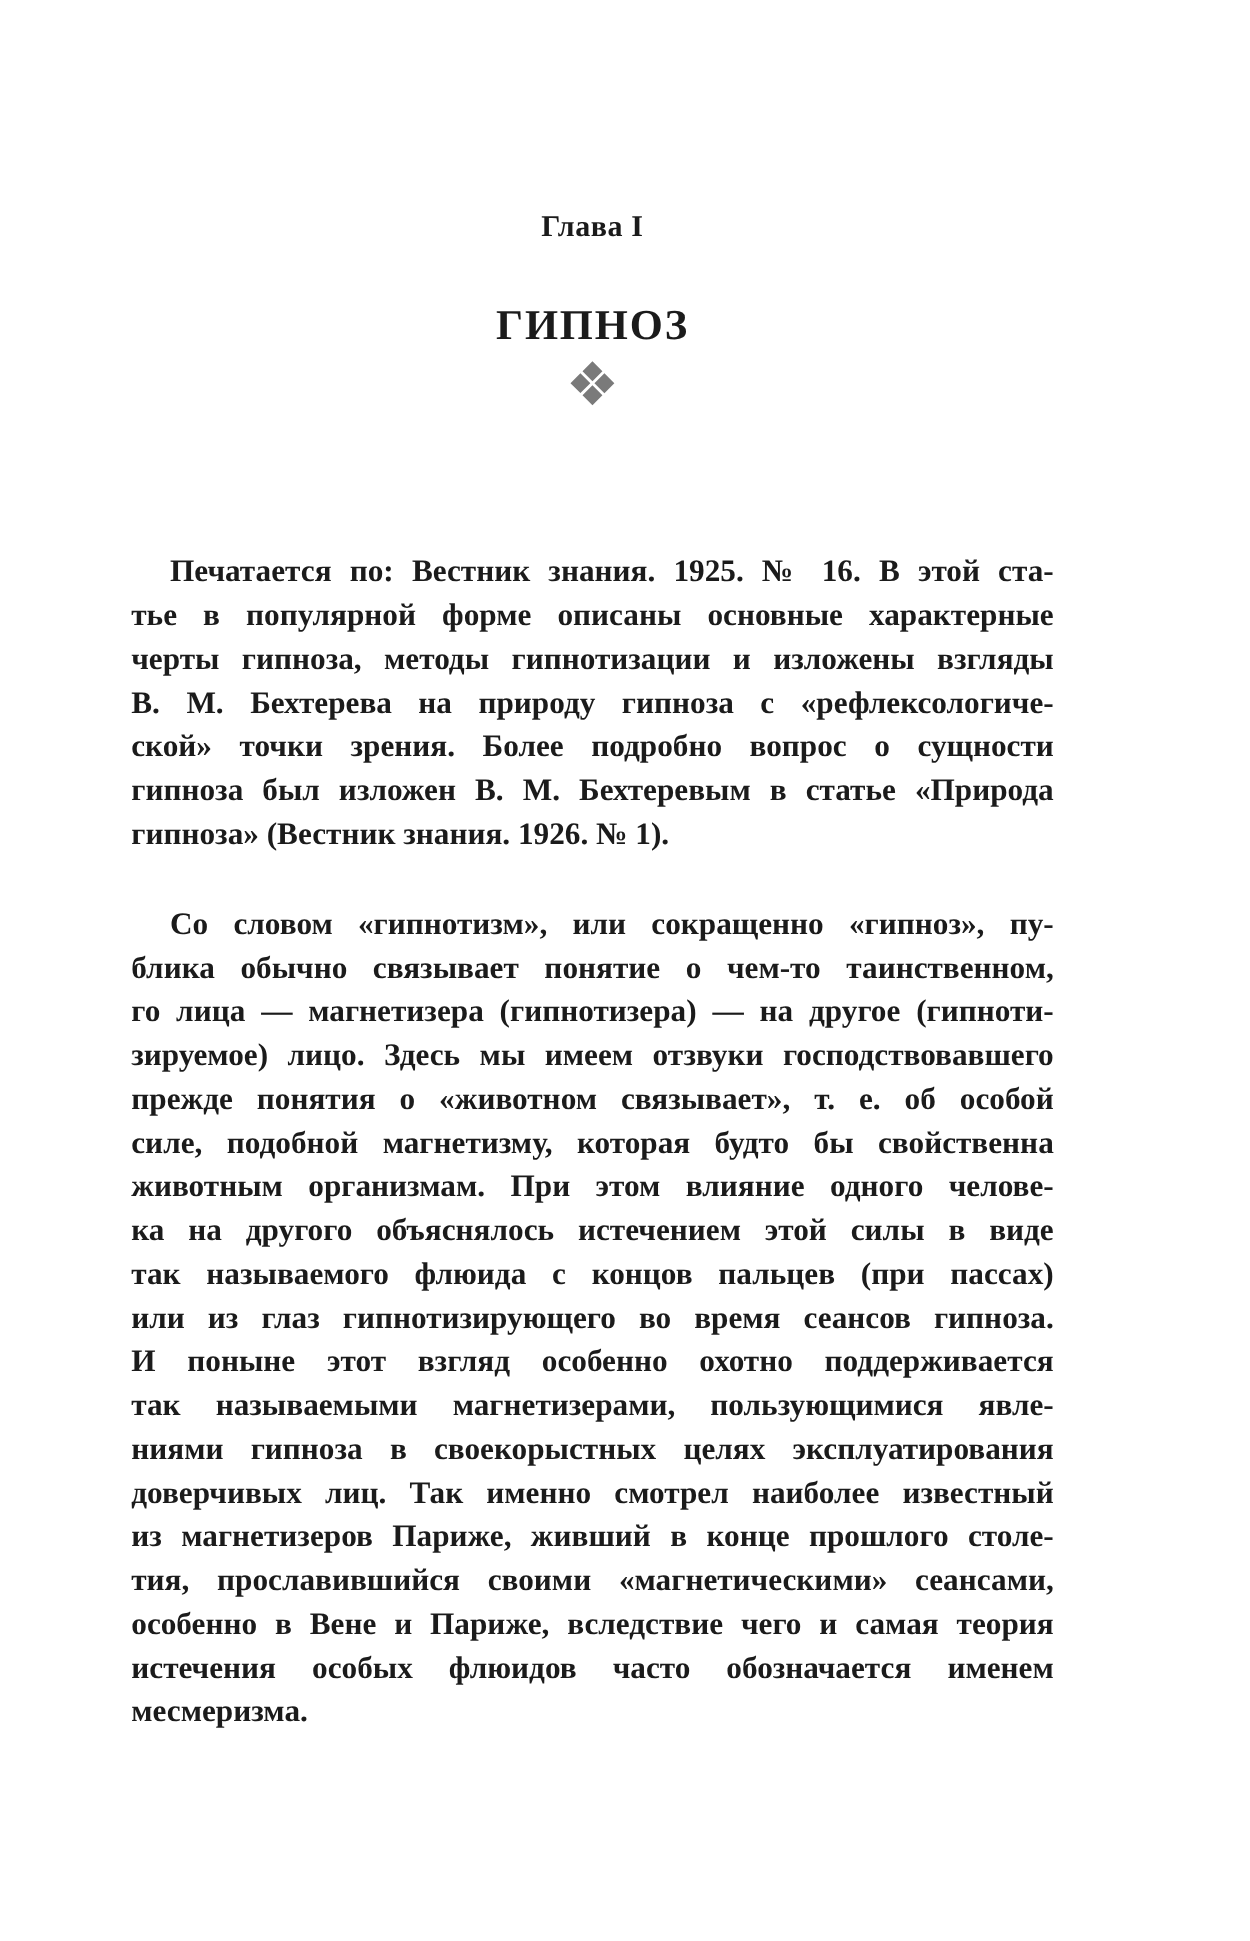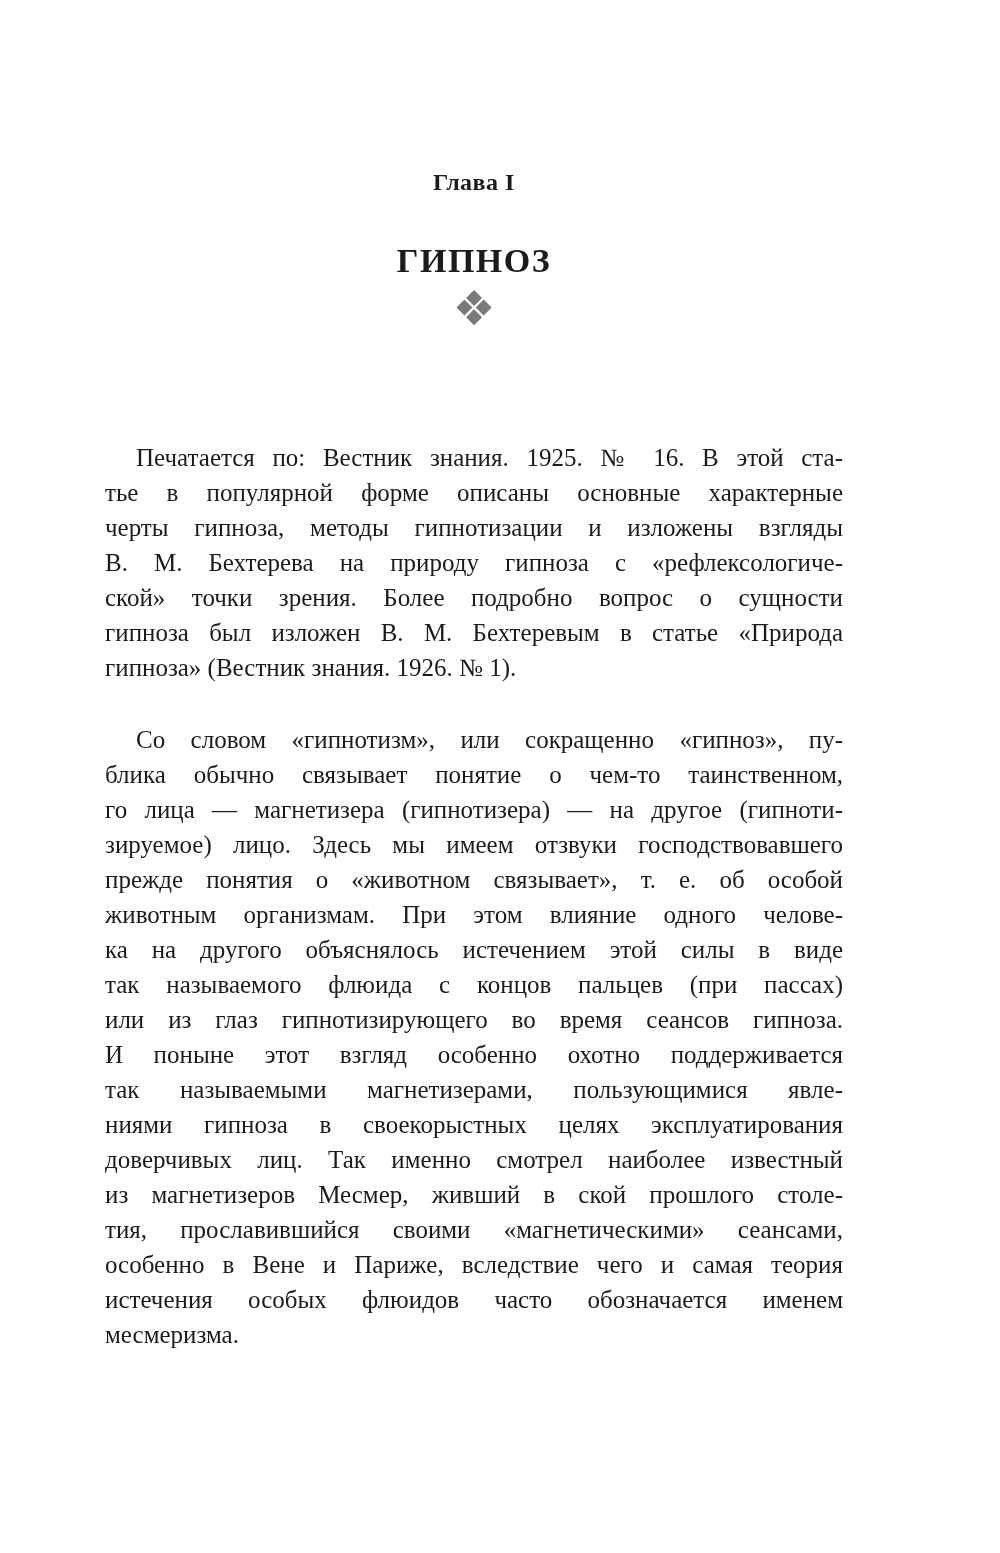--- a/index.html
+++ b/index.html
@@ -57,20 +57,21 @@
     text-align: center;
     font-family: "DejaVu Sans", sans-serif;
     font-size: 48px;
     line-height: 1;
     color: var(--ornament, #7a7a7a);
   }
   .para {
     position: absolute;
     left: 0;
     width: 738px;
+    font-weight: bold;
   }
   .para-1 { top: 440px; }
   .para-2 { top: 722px; }
   .line {
     height: 35px;
     line-height: 35px;
     font-size: 25px;
     text-align: justify;
     text-align-last: justify;
     white-space: nowrap;
@@ -102,29 +103,30 @@
       <div class="line">гипноза был изложен В. М. Бехтеревым в статье «Природа</div>
       <div class="line last">гипноза» (Вестник знания. 1926. № 1).</div>
     </div>
 
     <div class="para para-2">
       <div class="line first">Со словом «гипнотизм», или сокращенно «гипноз», пу-</div>
       <div class="line">блика обычно связывает понятие о чем-то таинственном,</div>
       <div class="line">го лица — магнетизера (гипнотизера) — на другое (гипноти-</div>
       <div class="line">зируемое) лицо. Здесь мы имеем отзвуки господствовавшего</div>
       <div class="line">прежде понятия о «животном связывает», т. е. об особой</div>
+      <div class="line">силе, подобной магнетизму, которая будто бы свойственна</div>
       <div class="line">животным организмам. При этом влияние одного челове-</div>
       <div class="line">ка на другого объяснялось истечением этой силы в виде</div>
       <div class="line">так называемого флюида с концов пальцев (при пассах)</div>
       <div class="line">или из глаз гипнотизирующего во время сеансов гипноза.</div>
       <div class="line">И поныне этот взгляд особенно охотно поддерживается</div>
       <div class="line">так называемыми магнетизерами, пользующимися явле-</div>
       <div class="line">ниями гипноза в своекорыстных целях эксплуатирования</div>
       <div class="line">доверчивых лиц. Так именно смотрел наиболее известный</div>
-      <div class="line">из магнетизеров Месмер, живший в ской прошлого столе-</div>
+      <div class="line">из магнетизеров Париже, живший в конце прошлого столе-</div>
       <div class="line">тия, прославившийся своими «магнетическими» сеансами,</div>
       <div class="line">особенно в Вене и Париже, вследствие чего и самая теория</div>
       <div class="line">истечения особых флюидов часто обозначается именем</div>
       <div class="line last">месмеризма.</div>
     </div>
 
   </div>
 </div>
 
 </body></html>

